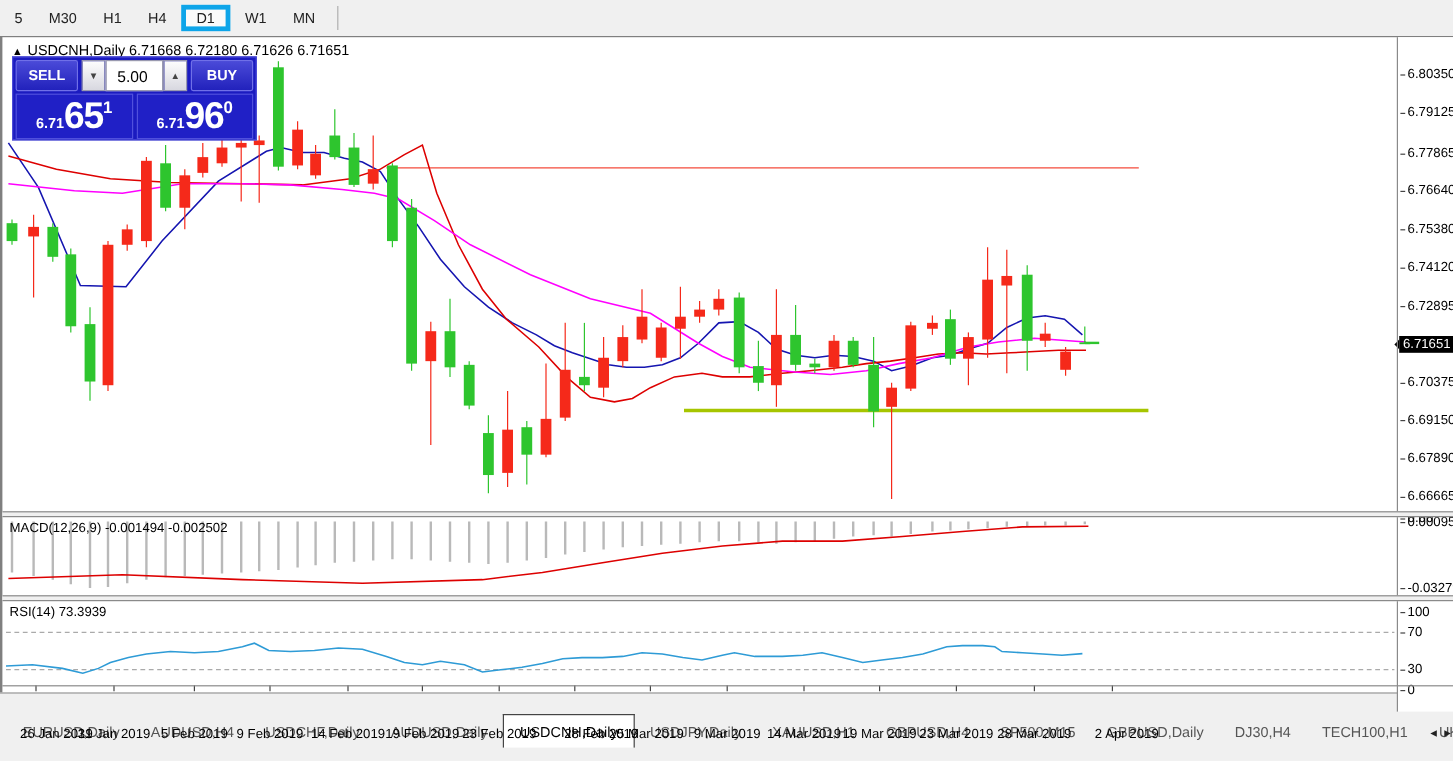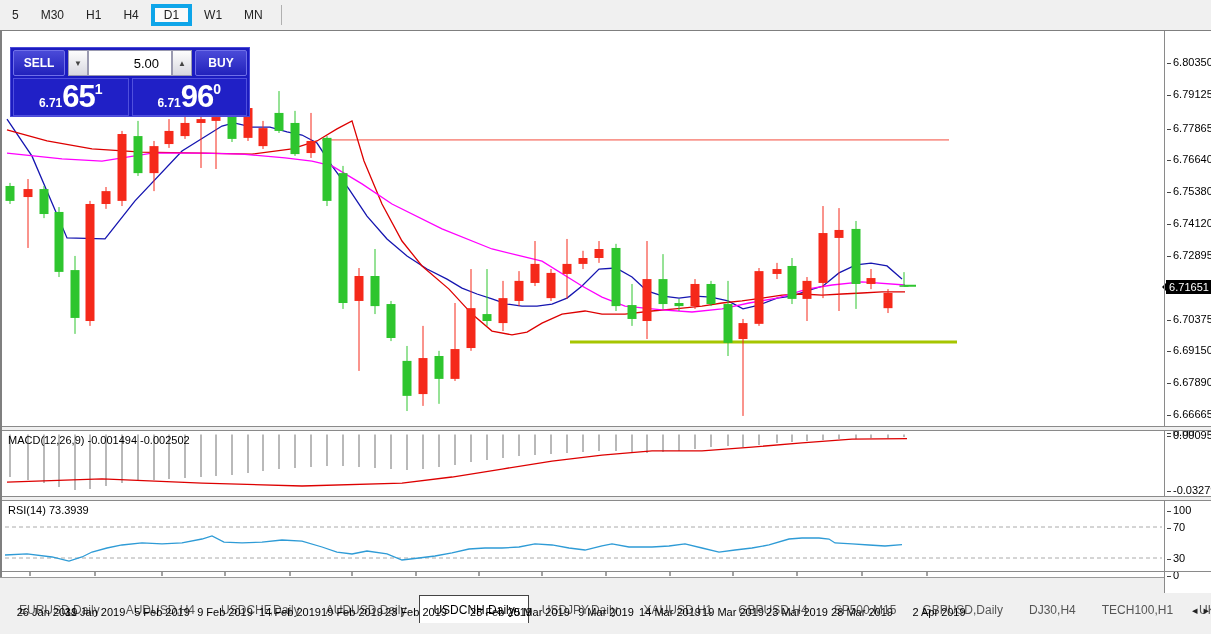--- a/index.html
+++ b/index.html
@@ -24,21 +24,21 @@
   .axis-col{position:absolute;top:0;width:47px;height:562px;background:#fff;z-index:4;}
   .ax-label{position:absolute;left:2px;font-size:11px;white-space:nowrap;color:#000;}
   .ax-label .tick{display:inline-block;width:4px;height:1px;background:#444;vertical-align:middle;margin-right:2px;}
   .price-tag{position:absolute;left:1px;width:46px;height:14px;background:#000;color:#fff;
              font-size:11px;line-height:14px;text-align:center;z-index:7;}
   .price-tag:before{content:"";position:absolute;left:-4px;top:3px;border:4px solid transparent;border-right-color:#000;border-left:none;}
   .info-line{position:absolute;left:8px;top:4px;font-size:12px;color:#000;z-index:8;white-space:nowrap;}
   .info-line .tri{font-size:9px;margin-right:4px;}
   .ind-label{position:absolute;left:6px;font-size:11px;color:#000;z-index:8;white-space:nowrap;}
   
-  .trade-panel{position:absolute;left:8px;top:16px;width:240px;height:70px;z-index:9;
+  .trade-panel{position:absolute;left:8px;top:16px;width:204px;height:70px;z-index:9;
                background:#1b1bc0;border:1px solid #4b4bd8;padding:2px;}
   .tp-row1{display:flex;height:26px;}
   .tp-btn{flex:0 0 52px;display:flex;align-items:center;justify-content:center;color:#fff;
           font-size:12px;font-weight:bold;background:linear-gradient(#4a4ad8,#2222bc);
           border:1px solid #7070e8;border-radius:2px;cursor:pointer;}
   .tp-spin{flex:0 0 20px;display:flex;align-items:center;justify-content:center;font-size:8px;color:#444;
            background:linear-gradient(#fdfdfd,#d8d8e0);border:1px solid #9a9ab0;cursor:pointer;}
   .tp-vol{flex:1;background:#fff;border:1px solid #9a9ab0;font-size:13px;color:#000;
           display:flex;align-items:center;justify-content:flex-end;padding-right:12px;}
   .tp-row2{display:flex;height:38px;margin-top:2px;gap:3px;}
@@ -397,20 +397,23 @@
           <line x1="540" y1="570" x2="540" y2="575" stroke="#444" stroke-width="1"></line>
           <line x1="604" y1="570" x2="604" y2="575" stroke="#444" stroke-width="1"></line>
           <line x1="668" y1="570" x2="668" y2="575" stroke="#444" stroke-width="1"></line>
           <line x1="731" y1="570" x2="731" y2="575" stroke="#444" stroke-width="1"></line>
           <line x1="795" y1="570" x2="795" y2="575" stroke="#444" stroke-width="1"></line>
           <line x1="860" y1="570" x2="860" y2="575" stroke="#444" stroke-width="1"></line>
           <line x1="925" y1="570" x2="925" y2="575" stroke="#444" stroke-width="1"></line>
         </g>
       </svg>
 
+    <div class="info-line">
+      <span class="tri">▲</span><span>USDCNH,Daily  6.71668 6.72180 6.71626 6.71651</span>
+    </div>
 
     <div class="trade-panel">
       <div class="tp-row1">
         <div class="tp-btn">SELL</div>
         <div class="tp-spin" style="margin-left:3px;">▼</div>
         <div class="tp-vol">5.00</div>
         <div class="tp-spin" style="margin-right:3px;">▲</div>
         <div class="tp-btn">BUY</div>
       </div>
       <div class="tp-row2">

